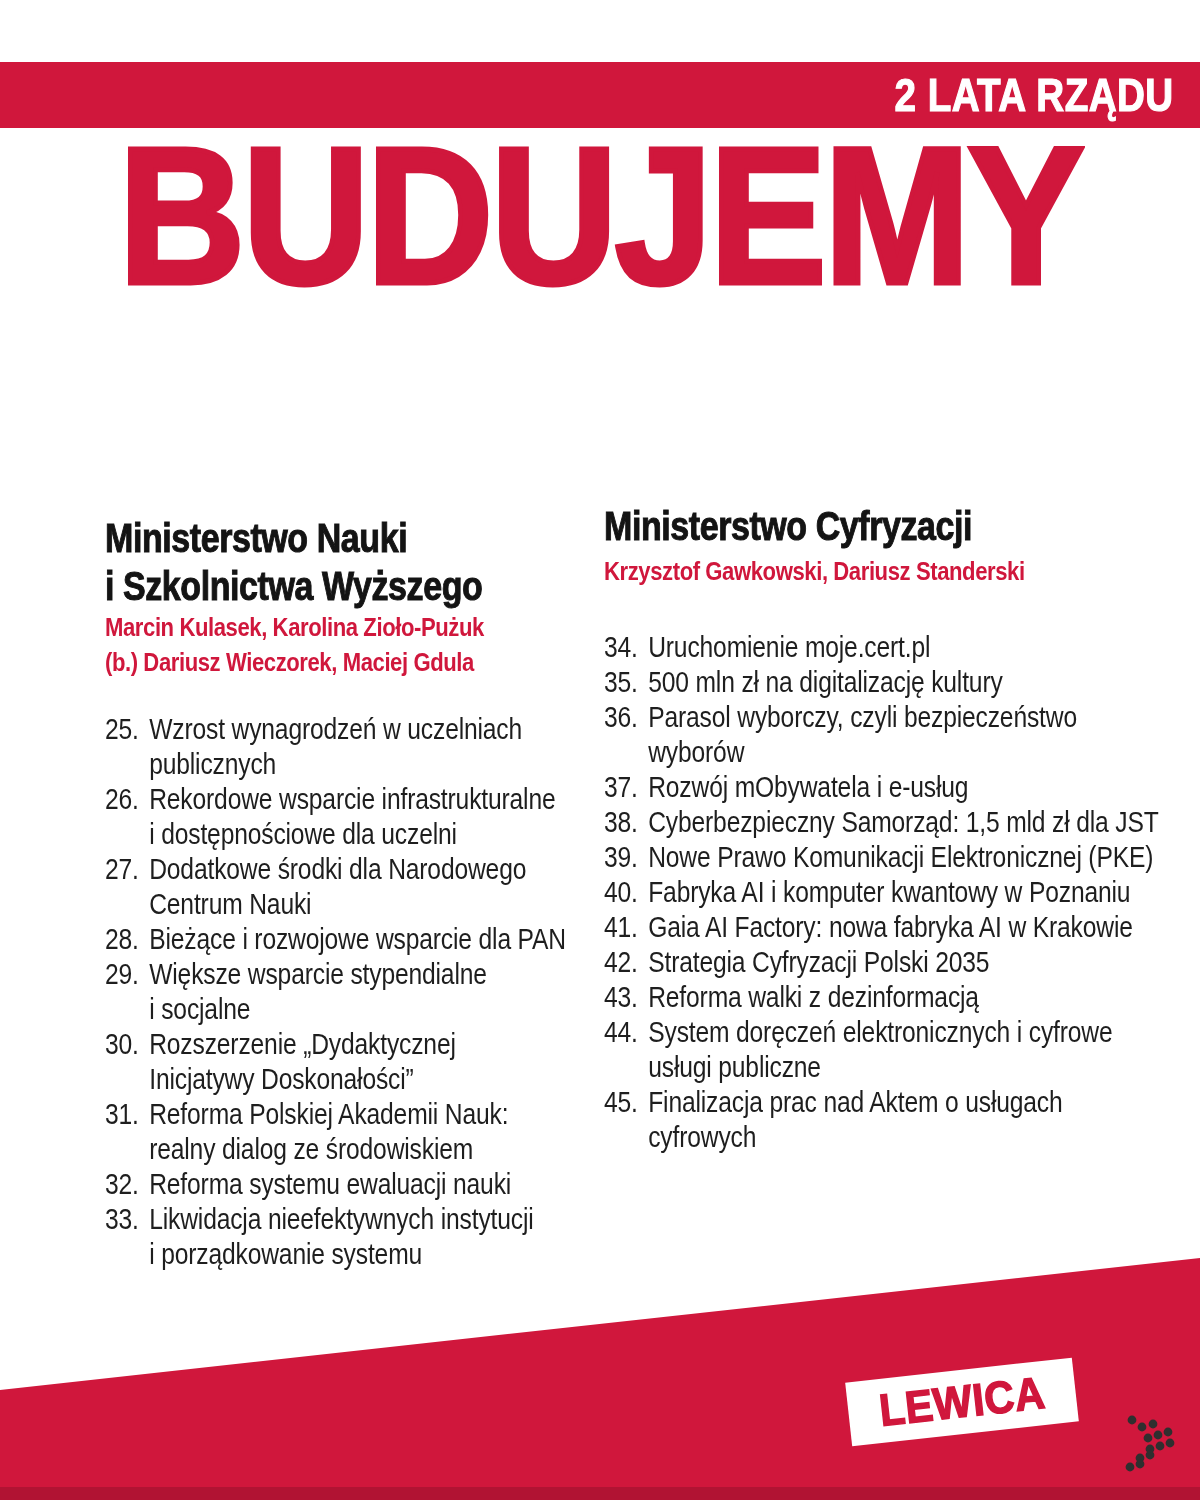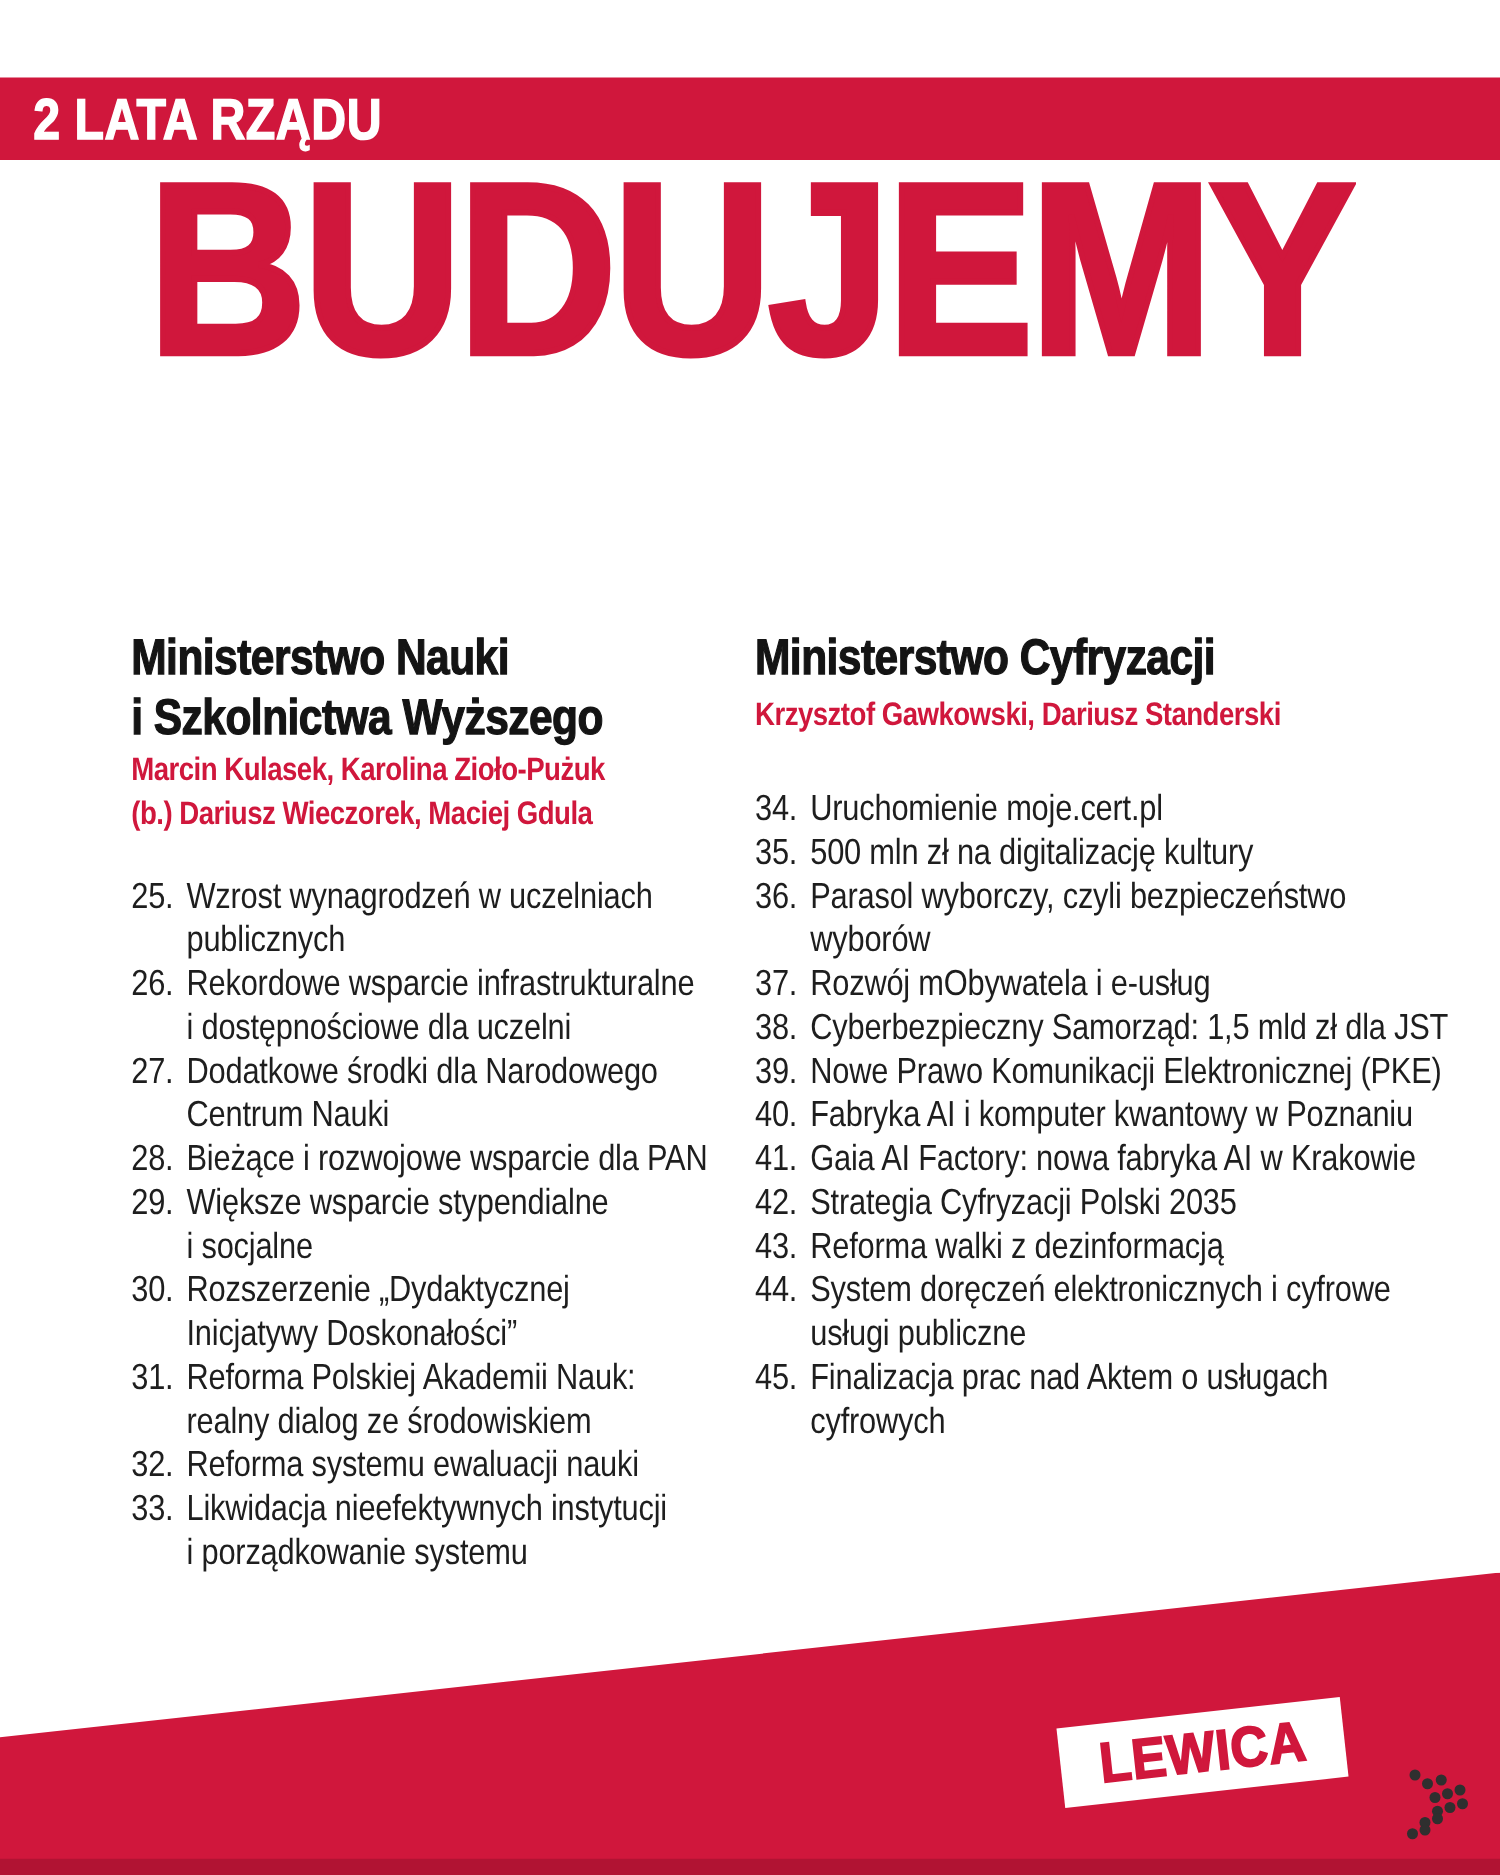--- a/index.html
+++ b/index.html
@@ -5,21 +5,21 @@
   html,body { margin:0; padding:0; background:#e8e8e8; }
   .page {
     position:relative; width:1200px; height:1500px; margin:0 auto;
     background:var(--white,#fff); overflow:hidden;
     font-family:"Liberation Sans", sans-serif;
   }
   
   .banner {
     position:absolute; top:62px; left:0; width:1200px; height:66px;
     background:var(--red,#D0173C);
-    display:flex; align-items:center; justify-content:flex-start;
+    display:flex; align-items:center; justify-content:flex-end;
   }
   .banner-text {
     display:inline-block; transform:scaleX(0.84); transform-origin:50% 50%;
     color:#fff; font-size:46px; font-weight:700; letter-spacing:0.5px;
     -webkit-text-stroke:1.2px #fff; white-space:nowrap;
   }
   
   .title1, .title2 {
     position:absolute; left:0; width:1200px; text-align:center;
     color:var(--red,#D0173C); font-weight:700; white-space:nowrap;
@@ -29,21 +29,21 @@
   .title1 .sq {
     display:inline-block; transform:scaleX(0.90); transform-origin:50% 0;
     letter-spacing:-3px; -webkit-text-stroke:5px var(--red,#D0173C);
   }
   .title2 .sq {
     display:inline-block; transform:scaleX(0.83); transform-origin:50% 0;
     letter-spacing:-2px; -webkit-text-stroke:4px var(--red,#D0173C);
   }
   
   .col { position:absolute; top:502px; width:700px; }
-  .col-left  { left:105px; }
+  .col-left  { left:105px;margin-top:12px; }
   .col-right { left:604px; }
   .col-inner { transform:scaleX(0.85); transform-origin:0 0; width:700px; }
   .ministry {
     margin:0; font-size:40px; line-height:48px; font-weight:700;
     color:var(--heading,#141414); white-space:pre-line; letter-spacing:-0.5px;
     -webkit-text-stroke:1px var(--heading,#141414);
   }
   .ministers {
     margin:0; font-size:26px; line-height:35px; font-weight:700;
     color:var(--red,#D0173C); white-space:pre-line; letter-spacing:-0.5px;

